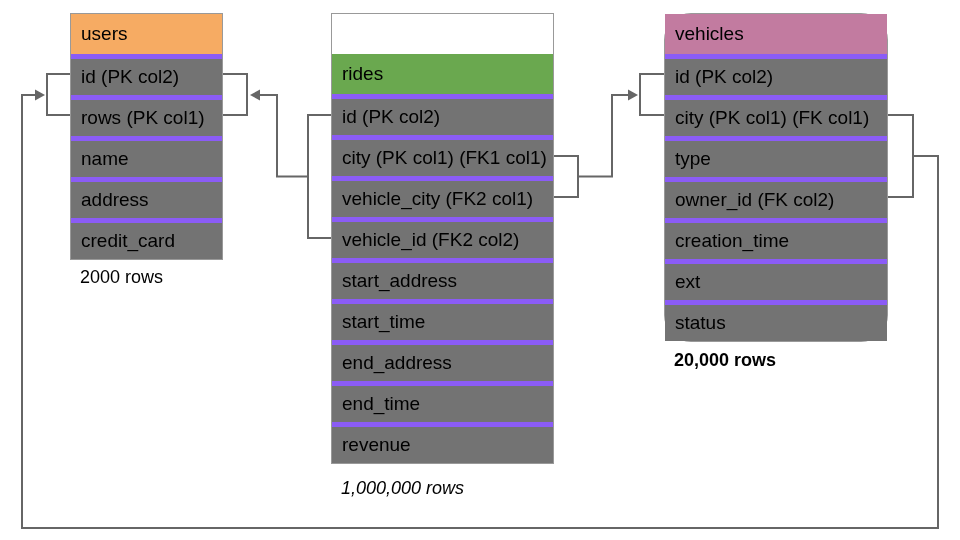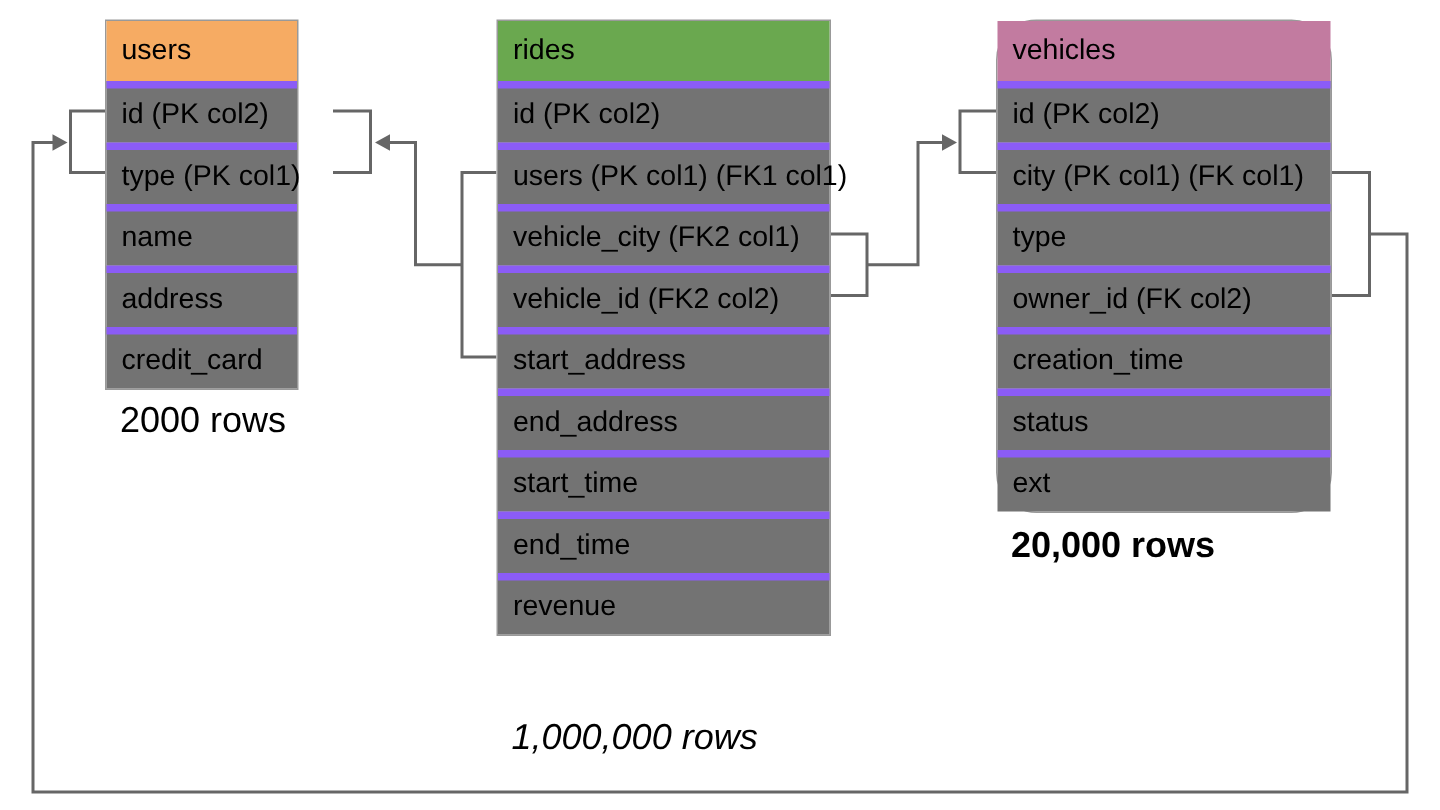--- a/index.html
+++ b/index.html
@@ -33,21 +33,21 @@
     align-items: center;
     padding-left: 10px;
     font-size: 19px;
     border-top: 5px solid #8b5cf6;
     box-sizing: border-box;
     background: #737373;
     white-space: nowrap;
   }
   .caption {
     position: absolute;
-    font-size: 24px;
+    font-size: 18px;
     color: #000;
     white-space: nowrap;
     z-index: 2;
   }
   svg.connectors {
     position: absolute;
     left: 0; top: 0;
     z-index: 1;
     pointer-events: none;
   }
@@ -67,47 +67,47 @@
     <path d="M578,176.5 H612 V95 H629"></path>
     <path d="M913,156 H938 V528 H22 V95 H36"></path>
   </g>
   <g stroke="none" style="fill: rgb(102, 102, 102);">
     <polygon points="250,95 260,89.5 260,100.5"></polygon>
     <polygon points="638,95 628,89.5 628,100.5"></polygon>
     <polygon points="45,95 35,89.5 35,100.5"></polygon>
   </g>
 </svg>
 
-<div class="table" style="left:70px; top:13px; width:129px;">
+<div class="table" style="left:70px; top:13px; width:153px;">
   <div class="thead" style="background-color: rgb(246, 171, 99);">users</div>
   <div class="trow">id (PK col2)</div>
-  <div class="trow">type (PK col1)</div>
+  <div class="trow">rows (PK col1)</div>
   <div class="trow">name</div>
   <div class="trow">address</div>
   <div class="trow">credit_card</div>
 </div>
 <div class="caption" style="left:80px; top:267px;">2000 rows</div>
 
 <div class="table" style="left:331px; top:13px; width:223px;">
-  <div class="thead" style="background-color: rgb(106, 168, 79);">rides</div>
+  <div class="thead" style="background-color: rgb(106, 168, 79); margin-top: 40px;">rides</div>
   <div class="trow">id (PK col2)</div>
-  <div class="trow">users (PK col1) (FK1 col1)</div>
+  <div class="trow">city (PK col1) (FK1 col1)</div>
   <div class="trow">vehicle_city (FK2 col1)</div>
   <div class="trow">vehicle_id (FK2 col2)</div>
   <div class="trow">start_address</div>
+  <div class="trow">start_time</div>
   <div class="trow">end_address</div>
-  <div class="trow">start_time</div>
   <div class="trow">end_time</div>
   <div class="trow">revenue</div>
 </div>
 <div class="caption" style="left:341px; top:478px;font-style:italic;">1,000,000 rows</div>
 
 <div class="table" style="left:664px; top:13px; width:224px;border-radius:27px;">
   <div class="thead" style="background-color: rgb(194, 123, 160);">vehicles</div>
   <div class="trow">id (PK col2)</div>
   <div class="trow">city (PK col1) (FK col1)</div>
   <div class="trow">type</div>
   <div class="trow">owner_id (FK col2)</div>
   <div class="trow">creation_time</div>
+  <div class="trow">ext</div>
   <div class="trow">status</div>
-  <div class="trow">ext</div>
 </div>
 <div class="caption" style="left:674px; top:350px;font-weight:bold;">20,000 rows</div>
 
 </body></html>

